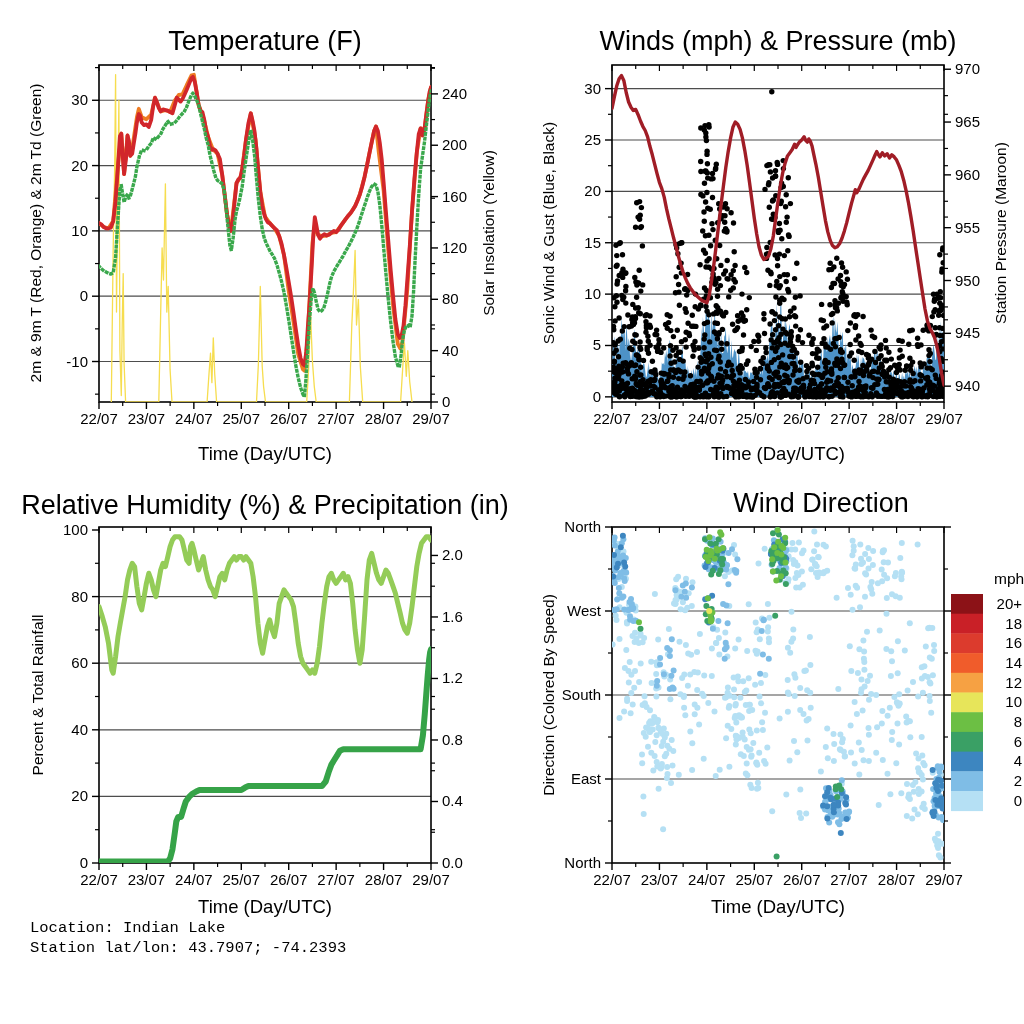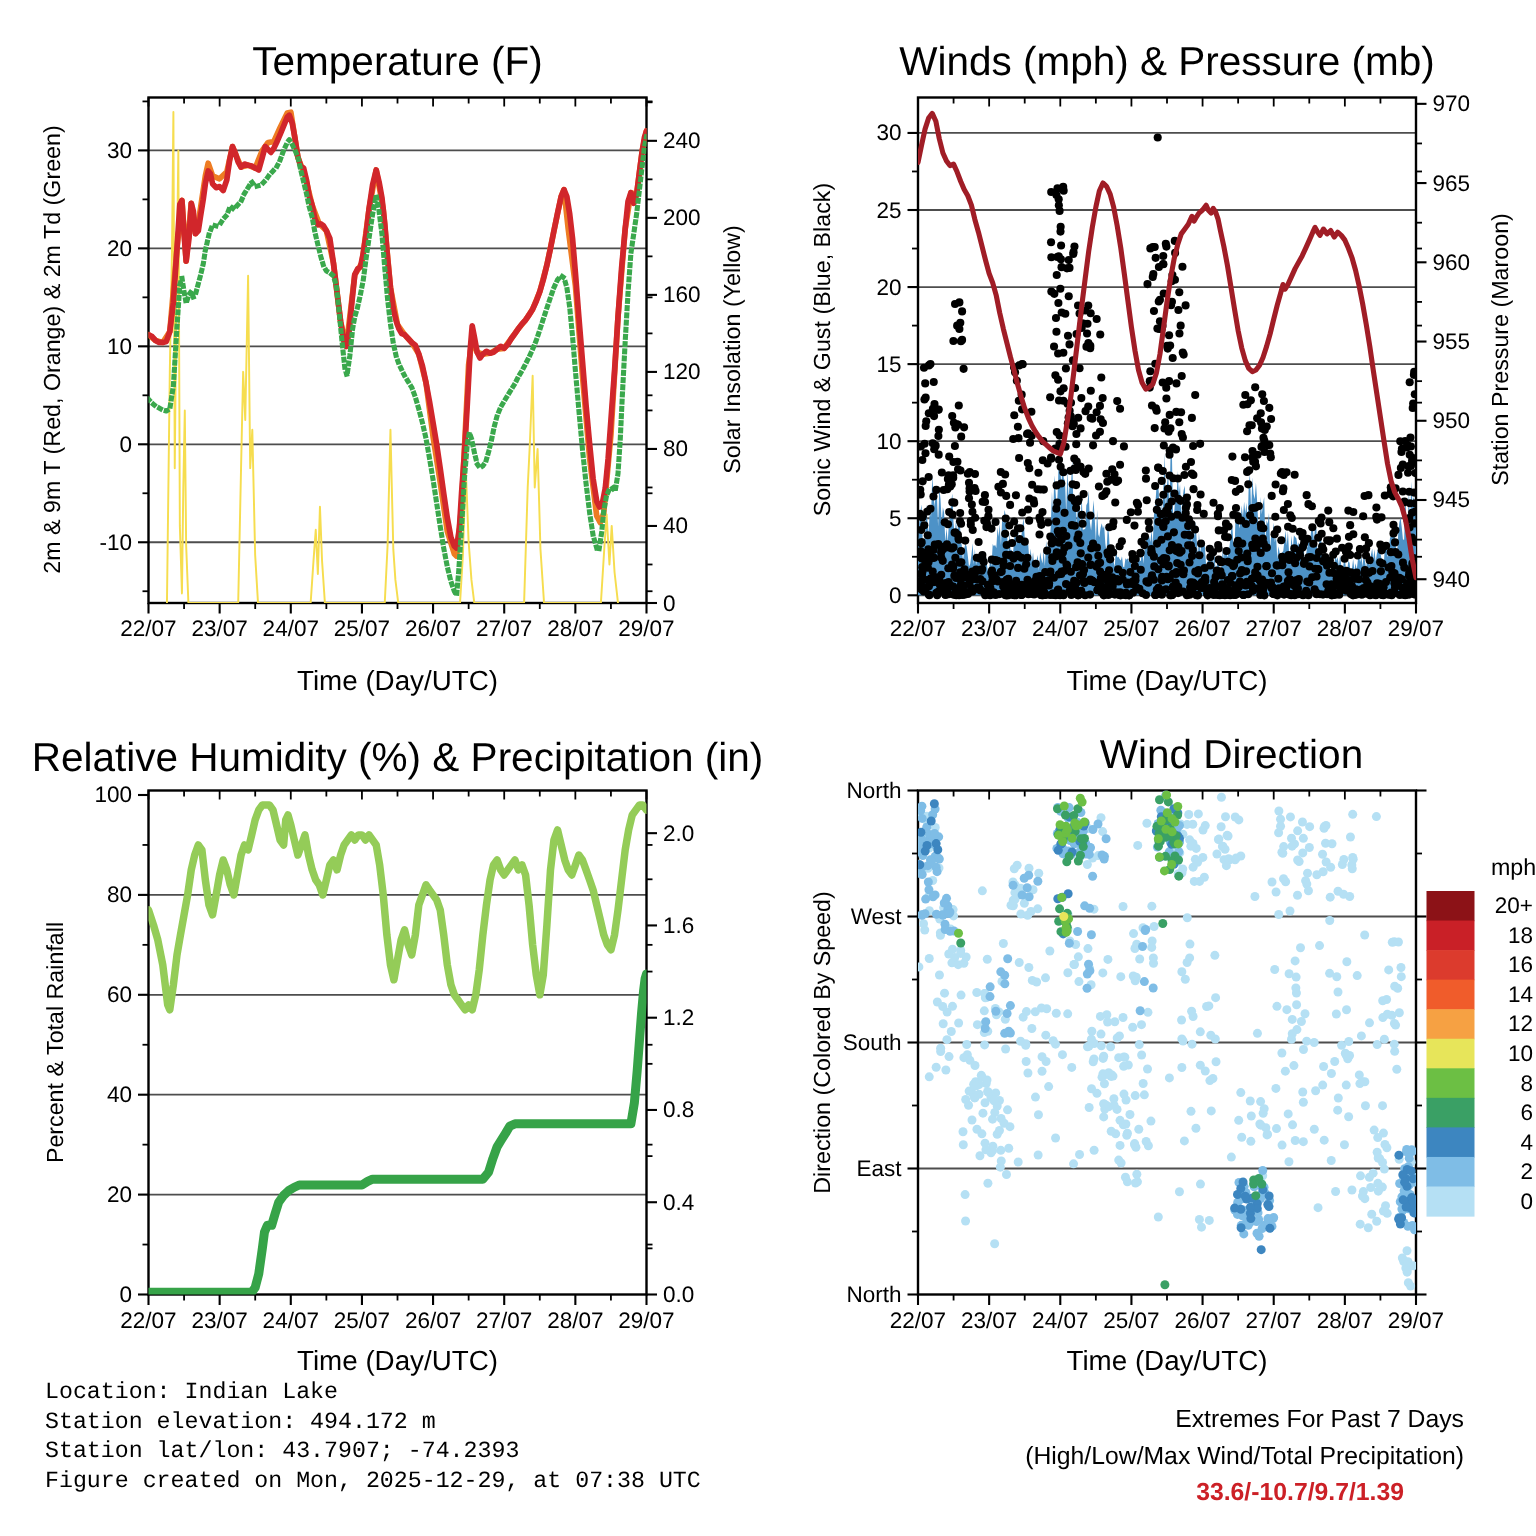--- a/index.html
+++ b/index.html
@@ -2946,24 +2946,17 @@
 
 <div class="xl" style="left:265px;top:443px">Time (Day/UTC)</div>
 <div class="xl" style="left:778px;top:443px">Time (Day/UTC)</div>
 <div class="xl" style="left:265px;top:896px">Time (Day/UTC)</div>
 <div class="xl" style="left:778px;top:896px">Time (Day/UTC)</div>
 
 <div class="cbt" style="left:994px;top:570px">mph</div>
 
 <div class="footer">
   <div>Location: Indian Lake</div>
-  <div>Station elevation: 494.172 m</div>
   <div>Station lat/lon: 43.7907; -74.2393</div>
-  <div>Figure created on Mon, 2025-12-29, at 07:38 UTC</div>
 </div>
 
-<div class="extremes">
-  <div>Extremes For Past 7 Days</div>
-  <div>(High/Low/Max Wind/Total Precipitation)</div>
-  <div class="extval" style="color: rgb(204, 32, 38);">33.6/-10.7/9.7/1.39</div>
-</div>
 
 </div>
 
 </body></html>

